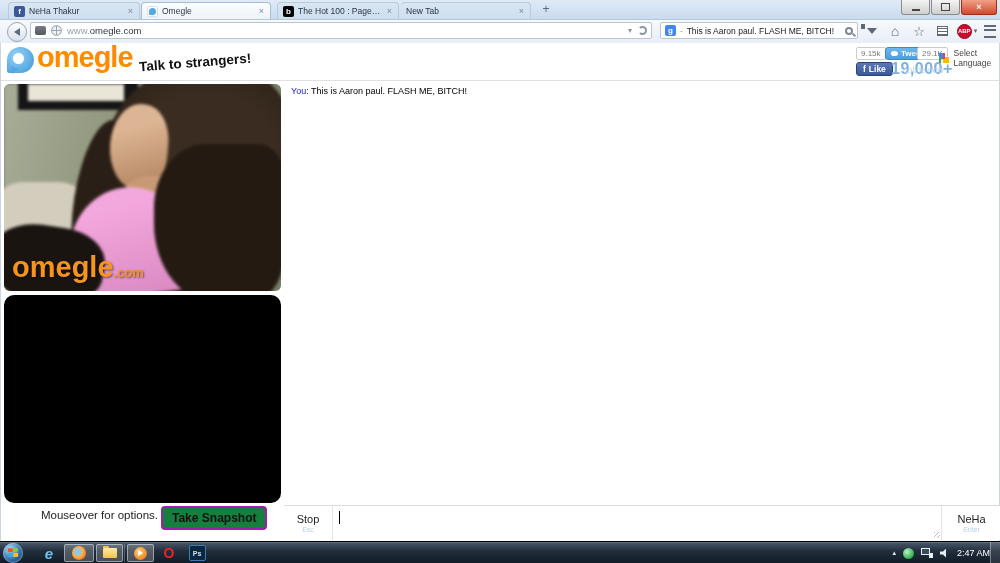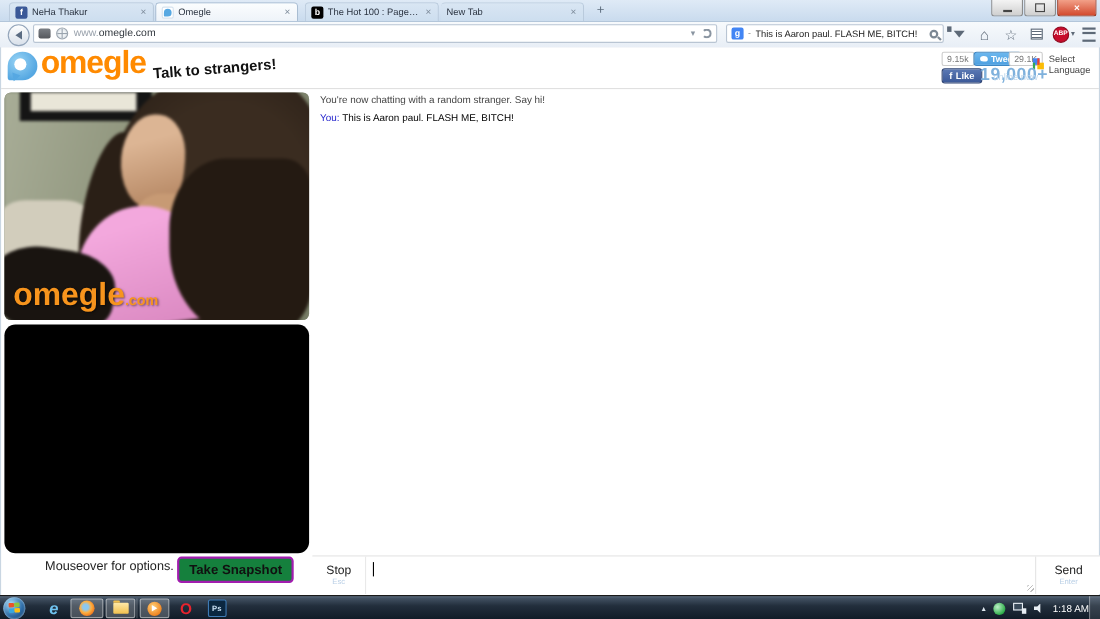--- a/index.html
+++ b/index.html
@@ -282,38 +282,37 @@
       </div>
       <div class="watermark"><span>omegle</span><span class="tld">.com</span></div>
     </div>
 
     <div class="self-video"></div>
 
     <div class="options-hint">Mouseover for options.</div>
     <button class="snapbtn">Take Snapshot</button>
 
     <div class="chatlog">
-      <div class="msg">You're now chatting with a random stranger. Say hi!</div>
       <div class="msg">
         <span class="you-label">You:</span>
         <span class="you-text">This is Aaron paul. FLASH ME, BITCH!</span>
       </div>
     </div>
 
     <div class="inputrow">
       <div class="stopbtn">
         <div class="lbl">Stop</div>
         <div class="keyhint">Esc</div>
       </div>
       <div class="msginput">
         <span class="caret"></span>
       </div>
       <div class="sendbtn">
         <span class="grip"></span>
-        <div class="lbl">Send</div>
+        <div class="lbl">NeHa</div>
         <div class="keyhint">Enter</div>
       </div>
     </div>
   </div>
 
   <div class="taskbar">
     <div class="orb">
       <span class="flag">
         <i style="left:0;top:0;background:#e8552a;"></i>
           <i style="left:5px;top:0;background:#8cc63f;"></i>
@@ -344,17 +343,17 @@
       </div>
 
     <div class="tray">
       <span class="trayup">▴</span>
       <span class="greenicon"></span>
       <span class="neticon">
           <span class="scr"></span>
           <span class="plg"></span>
         </span>
       <span class="spkicon"></span>
-      <span class="clock">1:18 AM</span>
+      <span class="clock">2:47 AM</span>
     </div>
     <div class="showdesk"></div>
   </div>
 </div>
 
 </body></html>

